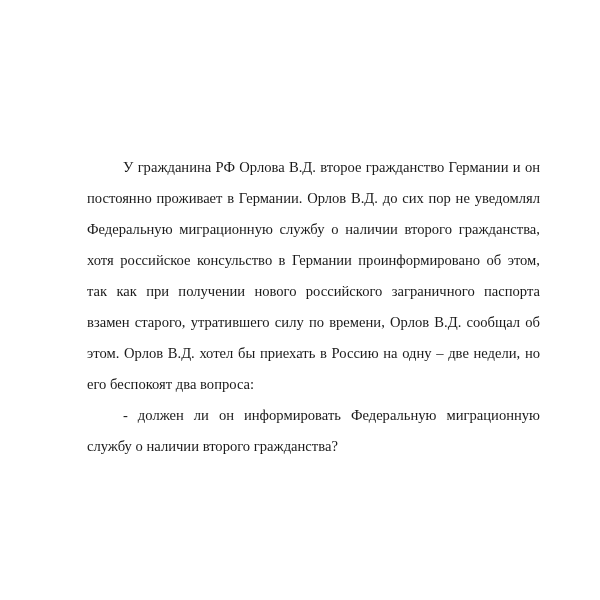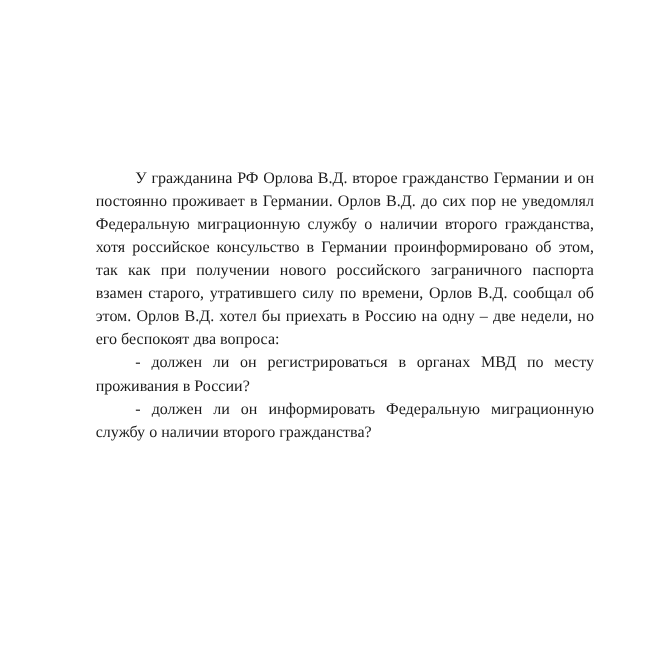--- a/index.html
+++ b/index.html
@@ -1,23 +1,22 @@
 <!DOCTYPE html>
 <html><head>
 <meta charset="utf-8">
 <style>
   html, body { margin:0; padding:0; background:#ffffff; }
   body { width:600px; height:600px; position:relative; overflow:hidden; }
   .doc {
     position:absolute; left:87px; top:152px; width:453px;
     font-family: "Liberation Serif", "DejaVu Serif", serif;
-    font-size:14.6px; line-height:21px; color:#1a1a1a;
+    font-size:14.6px; line-height:31px; color:#1a1a1a;
   }
   .p { margin:0; text-align:justify; text-indent:36px; }
 </style>
 </head>
 <body>
 
 <div class="doc">
   <p class="p">У гражданина РФ Орлова В.Д. второе гражданство Германии и он постоянно проживает в Германии. Орлов В.Д. до сих пор не уведомлял Федеральную миграционную службу о наличии второго гражданства, хотя российское консульство в Германии проинформировано об этом, так как при получении нового российского заграничного паспорта взамен старого, утратившего силу по времени, Орлов В.Д. сообщал об этом. Орлов В.Д. хотел бы приехать в Россию на одну – две недели, но его беспокоят два вопроса:</p>
-  <p class="p">- должен ли он регистрироваться в органах МВД по месту проживания в России?</p>
   <p class="p">- должен ли он информировать Федеральную миграционную службу о наличии второго гражданства?</p>
 </div>
 
 </body></html>

